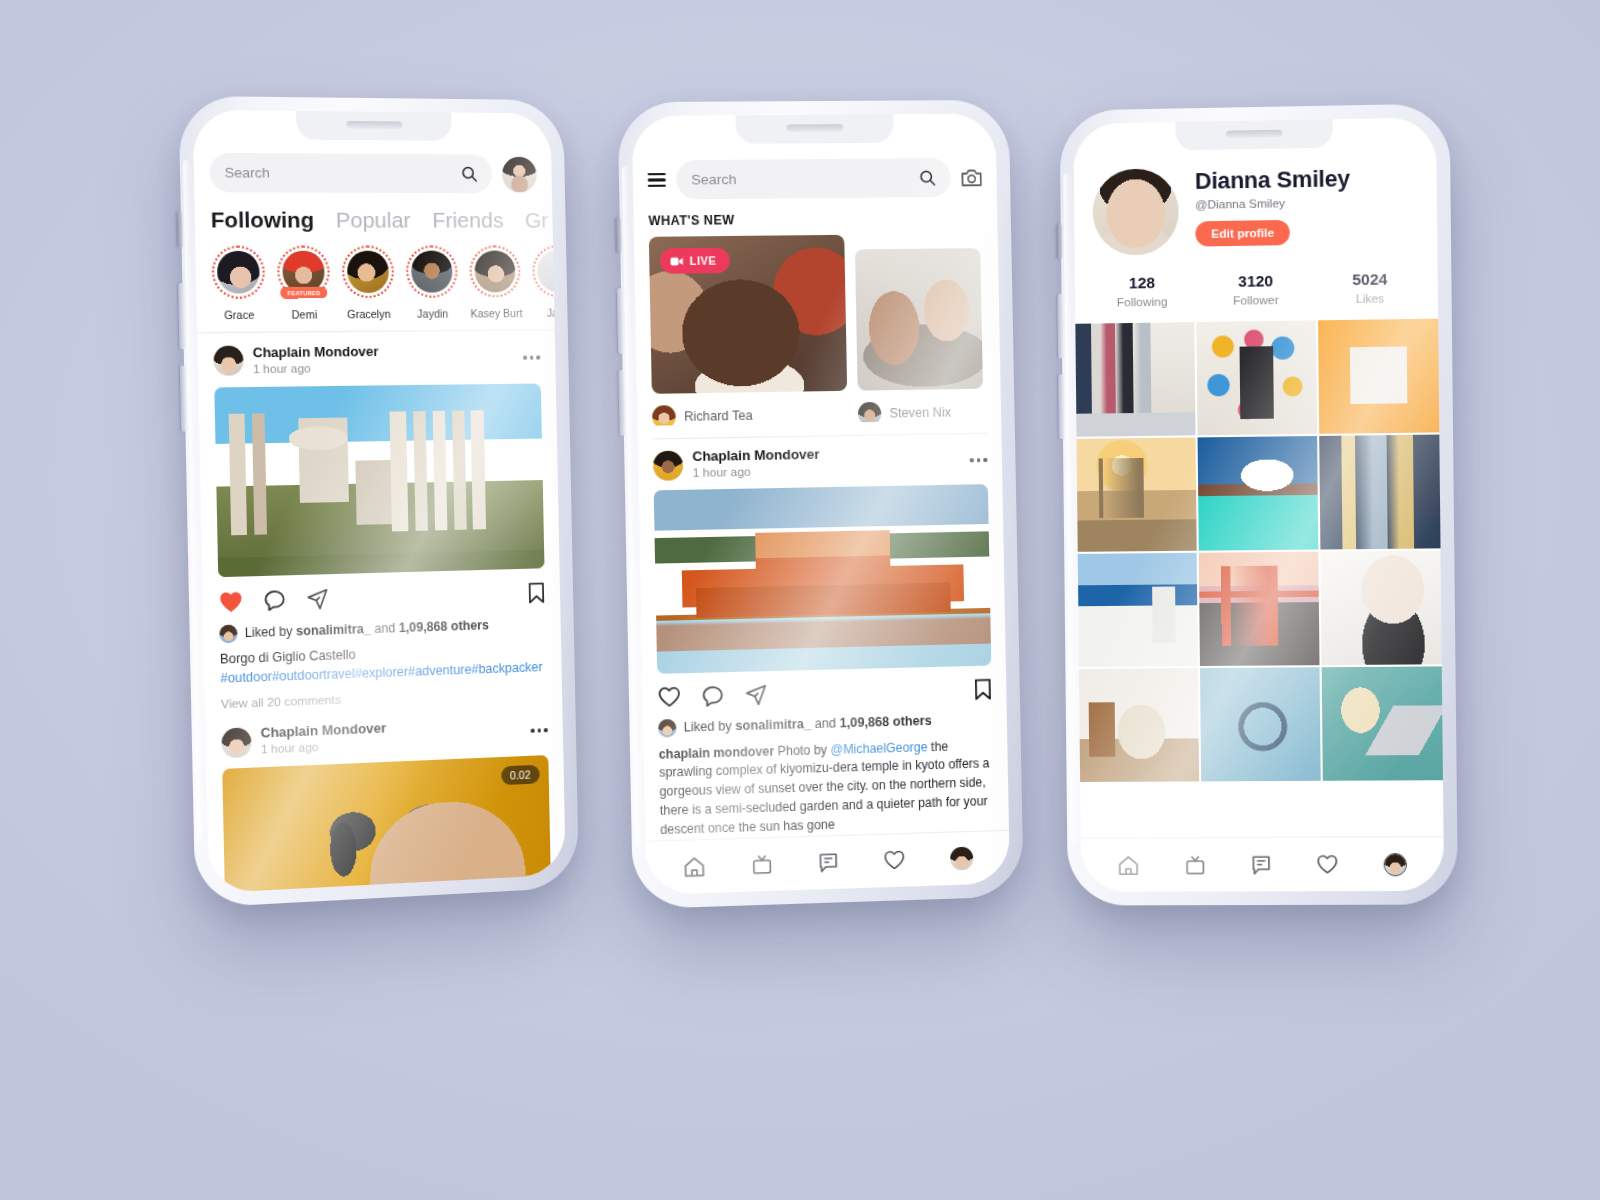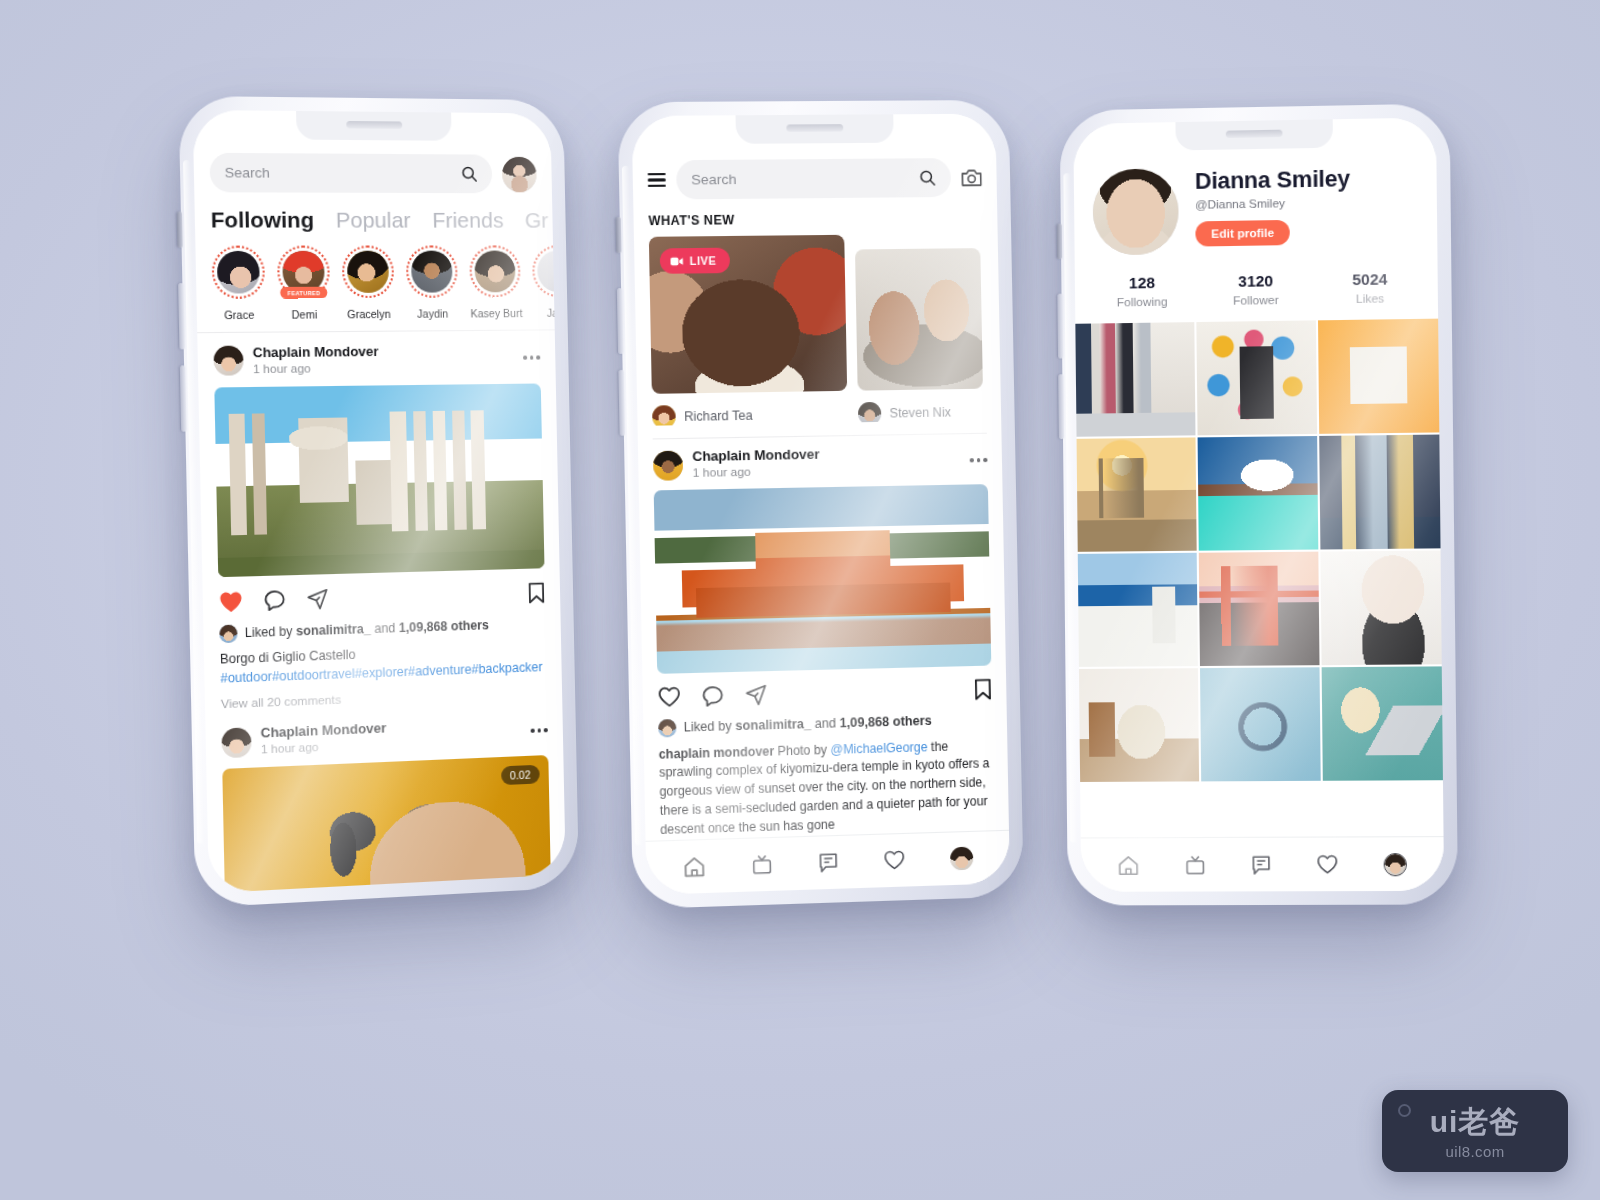--- a/index.html
+++ b/index.html
@@ -718,19 +718,14 @@
           <span class="avatar" style="border:1.5px solid #3a3c44">
             <span class="art" style="background:radial-gradient(circle at 50% 66%,#e8c6ab 0 32%,transparent 33%),radial-gradient(ellipse 60% 40% at 50% 26%,#2b2019 0 100%,transparent 100%),linear-gradient(160deg,#eee8e1,#cec6bd)"></span>
           </span>
         </div>
 
       </div>
       <div class="sheen"></div>
     </div>
   </div>
 
-  <div class="watermark">
-    <span class="ring2"></span>
-    <div class="wm1"><span>ui</span><span>老爸</span></div>
-    <div class="wm2">uil8.com</div>
-  </div>
 
 </div>
 
 </body></html>

